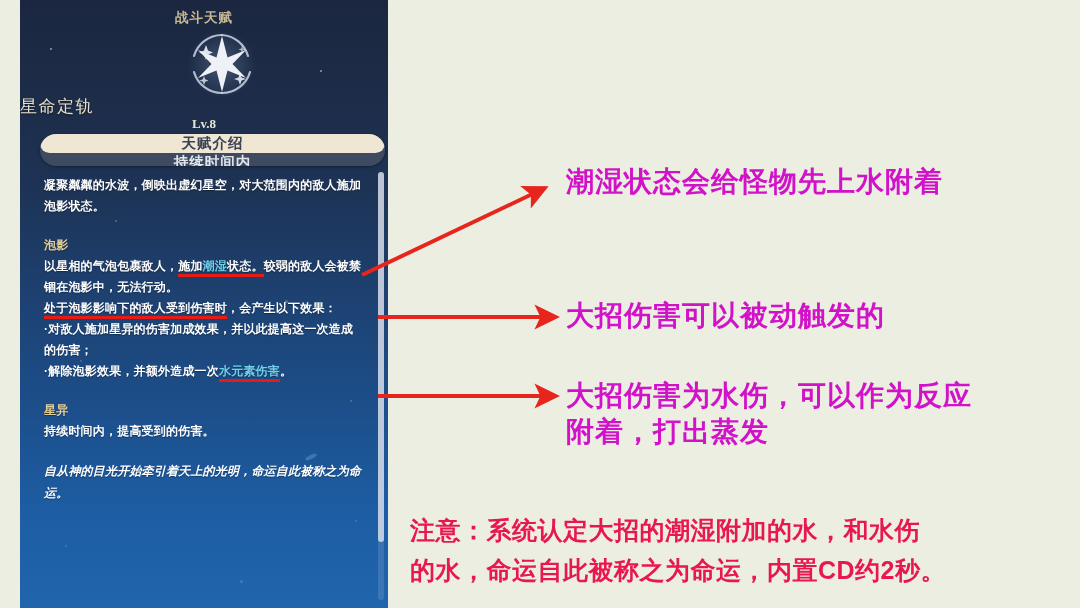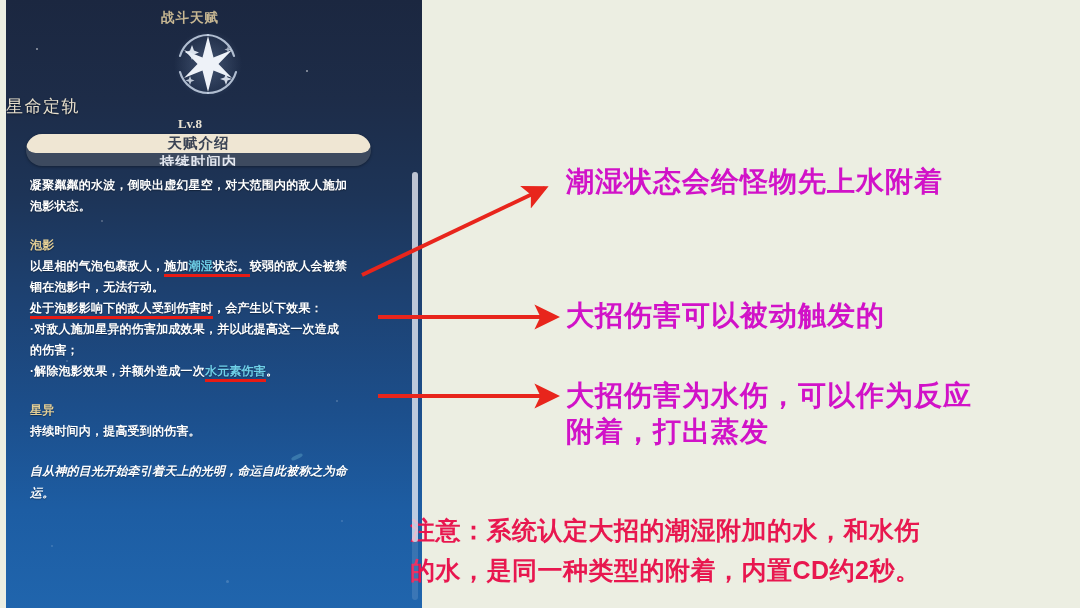--- a/index.html
+++ b/index.html
@@ -19,27 +19,26 @@
     position: absolute;
     left: 0; top: 0;
     width: 1080px;
     height: 608px;
     background: #eceee2;
   }
 
   
   .talent-panel {
     position: absolute;
-    left: 6px;
+    left: 20px;
     top: 0px;
     width: 368px;
     height: 608px;
     background: linear-gradient(to bottom, #1b2740 0%, #1d2c48 16%, #1d3457 32%, #1d4273 50%, #1c4f8c 68%, #1d5da3 84%, #2065ad 100%);
     overflow: hidden;
-    padding-left: 48px;
   }
   .panel-stars {
     position: absolute;
     left: 0; top: 0; right: 0; bottom: 0;
     pointer-events: none;
   }
   .panel-stars i {
     position: absolute;
     background: rgba(255,255,255,0.55);
     border-radius: 50%;
@@ -297,15 +296,15 @@
   </svg>
 
   <div class="anno" style="left:566px; top:298px;">大招伤害可以被动触发的</div>
 
   <div class="anno" style="left:566px; top:164px;">潮湿状态会给怪物先上水附着</div>
 
   <div class="anno" style="left:566px; top:378px;">大招伤害为水伤，可以作为反应
 附着，打出蒸发</div>
 
   <div class="note" style="left:410px; top:510px;">注意：系统认定大招的潮湿附加的水，和水伤
-的水，是同一种类型的附着，内置CD约2秒。</div>
+的水，命运自此被称之为命运，内置CD约2秒。</div>
 
 </div>
 
 </body></html>

